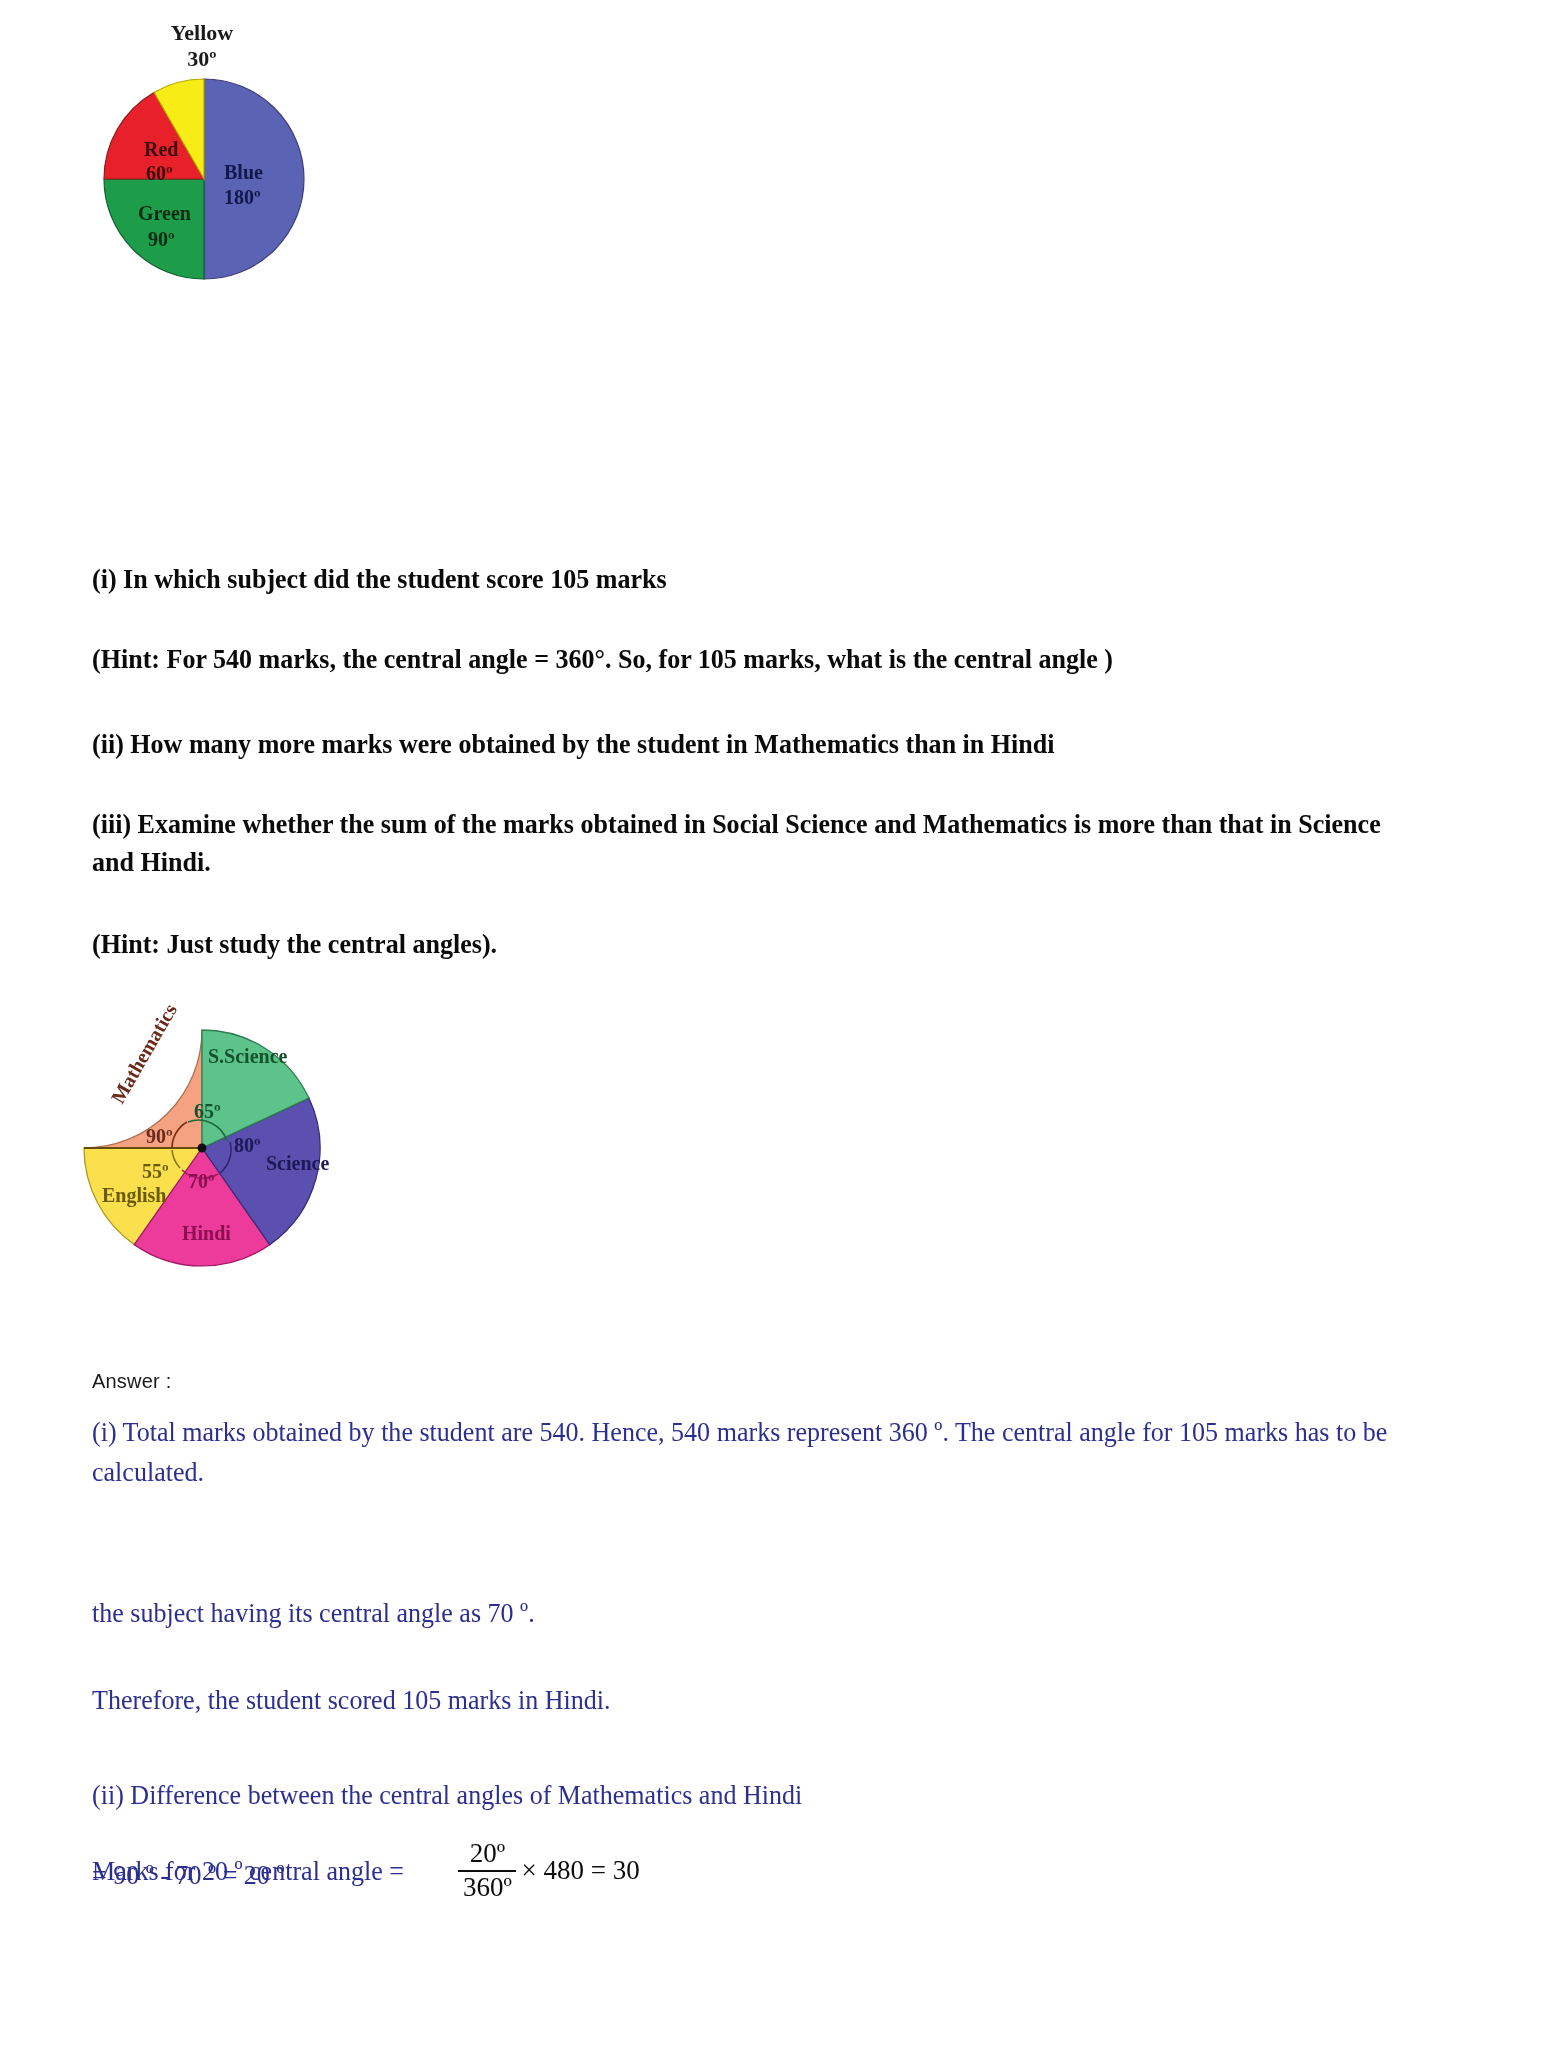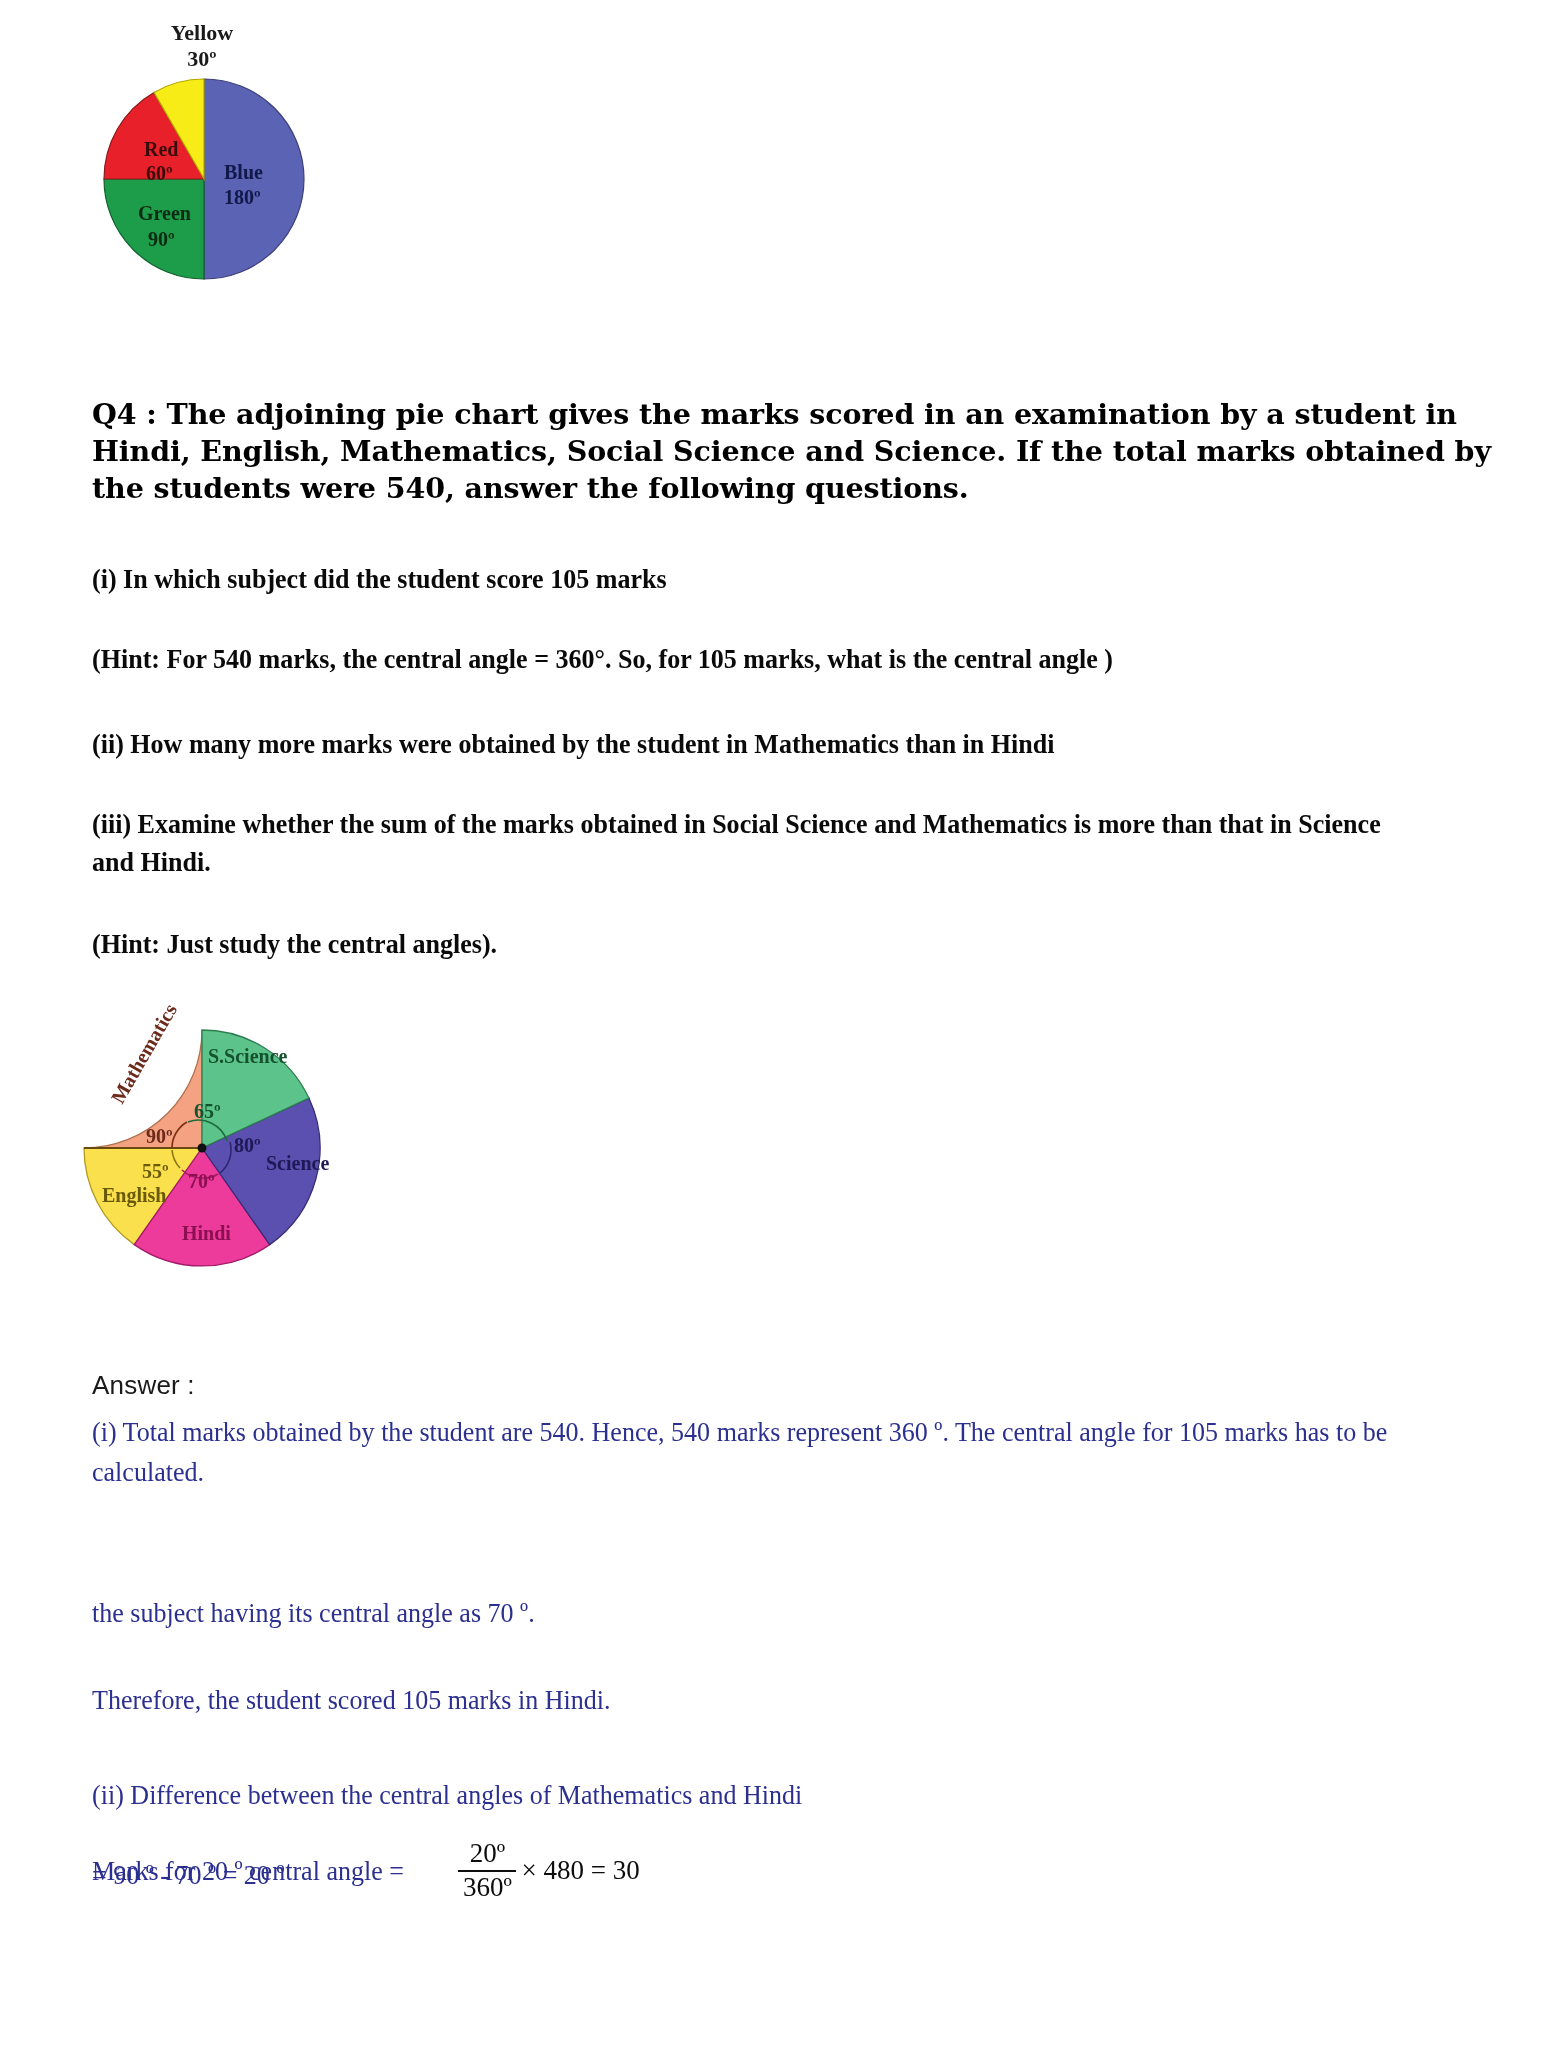--- a/index.html
+++ b/index.html
@@ -94,21 +94,21 @@
     width: 330px;
     height: 290px;
   }
 
   
   .answer-label {
     position: absolute;
     left: 92px;
     top: 1370px;
     font-family: "Liberation Sans", sans-serif;
-    font-size: 26px;
+    font-size: 20px;
     color: #1a1a1a;
     letter-spacing: 0.2px;
   }
   .ans {
     position: absolute;
     left: 92px;
     width: 1420px;
     font-family: "Liberation Serif", serif;
     font-size: 28px;
     line-height: 1.42;
@@ -180,21 +180,20 @@
       <text class="pietext" x="50" y="106" fill="#3a0b0b">60º</text>
 
       <text class="pietext" x="42" y="146" fill="#0c2b14">Green</text>
       <text class="pietext" x="52" y="172" fill="#0c2b14">90º</text>
 
       <text class="pietext" x="128" y="105" fill="#13184a">Blue</text>
       <text class="pietext" x="128" y="130" fill="#13184a">180º</text>
     </svg>
   </div>
 
-  <div class="q-heading">Q4 : The adjoining pie chart gives the marks scored in an examination by a student in Hindi, English,  Mathematics, Social Science and Science. If the total marks obtained by the students were 540,  answer the following questions.</div>
 
   <div class="q-item" id="q-i">(i) In which subject did the student score 105 marks</div>
   <div class="q-item" id="q-hint1">(Hint: For 540 marks, the central angle = 360°. So, for 105 marks, what is the central angle )</div>
   <div class="q-item" id="q-ii">(ii) How many more marks were obtained by the student in Mathematics than in Hindi</div>
   <div class="q-item" id="q-iii">(iii) Examine whether the sum of the marks obtained in Social Science and Mathematics is more  than that in Science and Hindi.</div>
   <div class="q-item" id="q-hint2">(Hint: Just study the central angles).</div>
 
   <div class="chart2-wrap">
     <svg width="330" height="290" viewBox="0 0 330 290">
 

